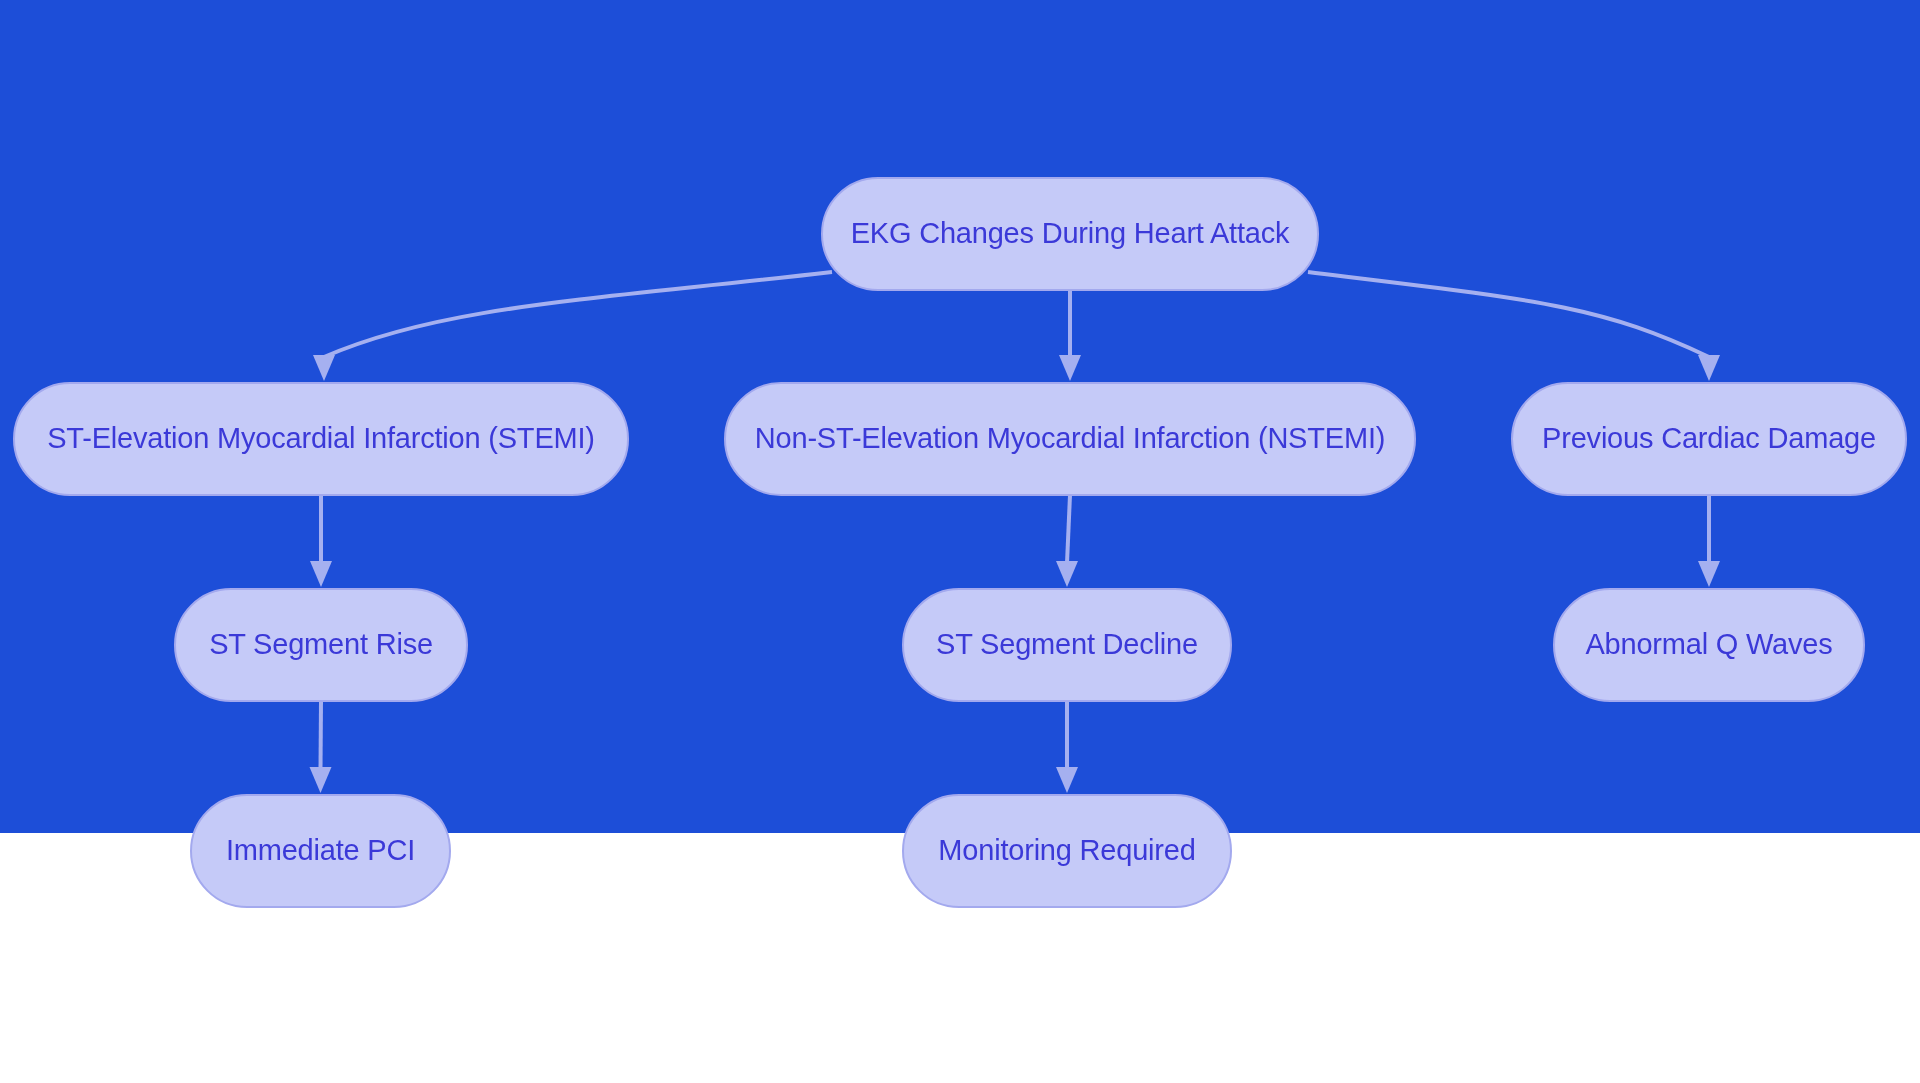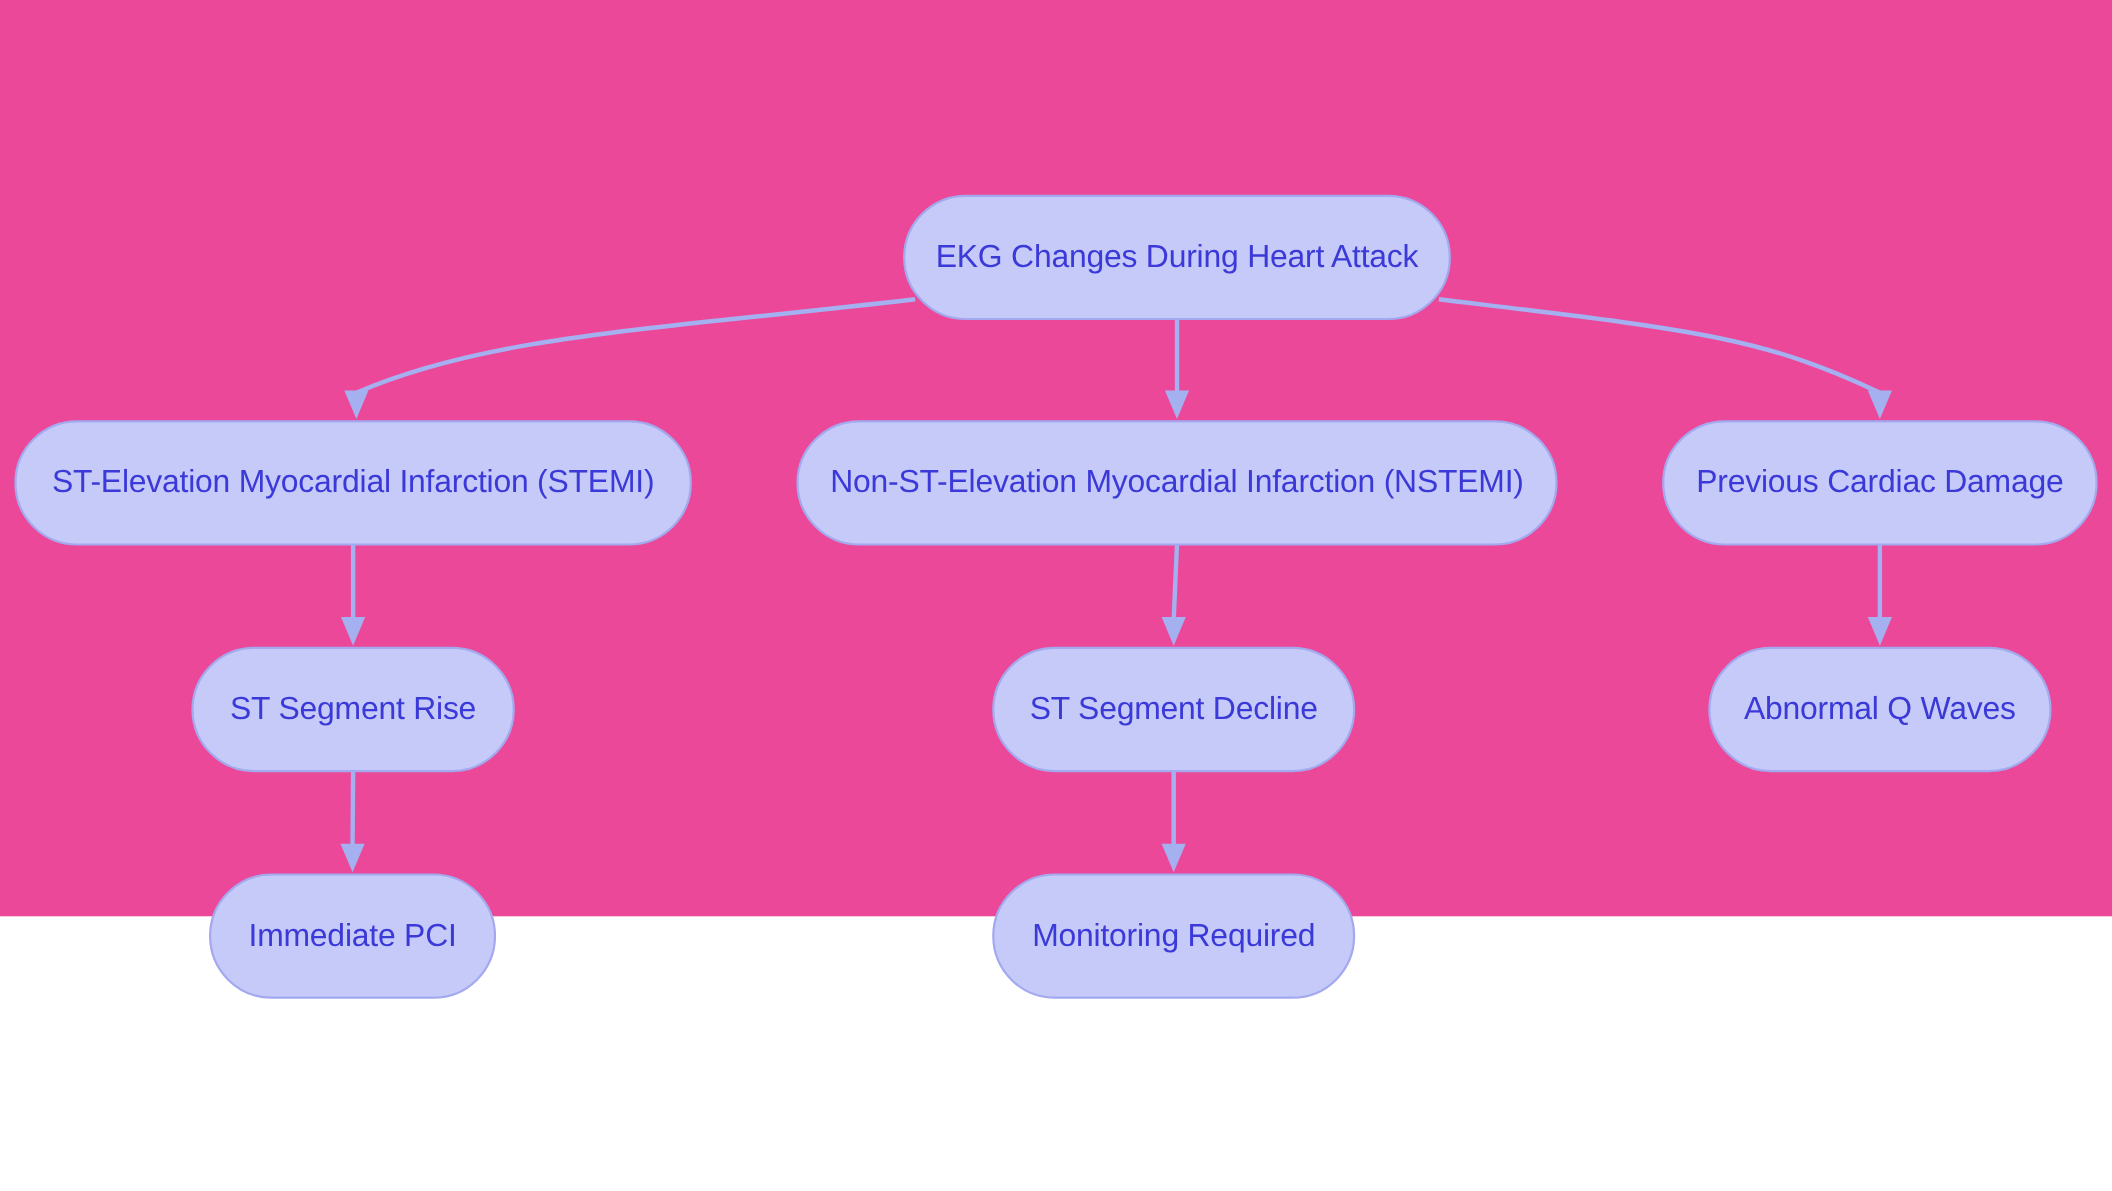--- a/index.html
+++ b/index.html
@@ -10,21 +10,21 @@
   body {
     width: 1920px;
     height: 1083px;
     overflow: hidden;
     font-family: "Liberation Sans", sans-serif;
   }
   #flowchart-root {
     position: relative;
     width: 1920px;
     height: 833px;
-    background: #ec4899;
+    background: #1d4ed8;
   }
   svg#flow-svg {
     position: absolute;
     top: 0;
     left: 0;
     width: 1920px;
     height: 1083px;
     display: block;
   }
   .node-shape {

